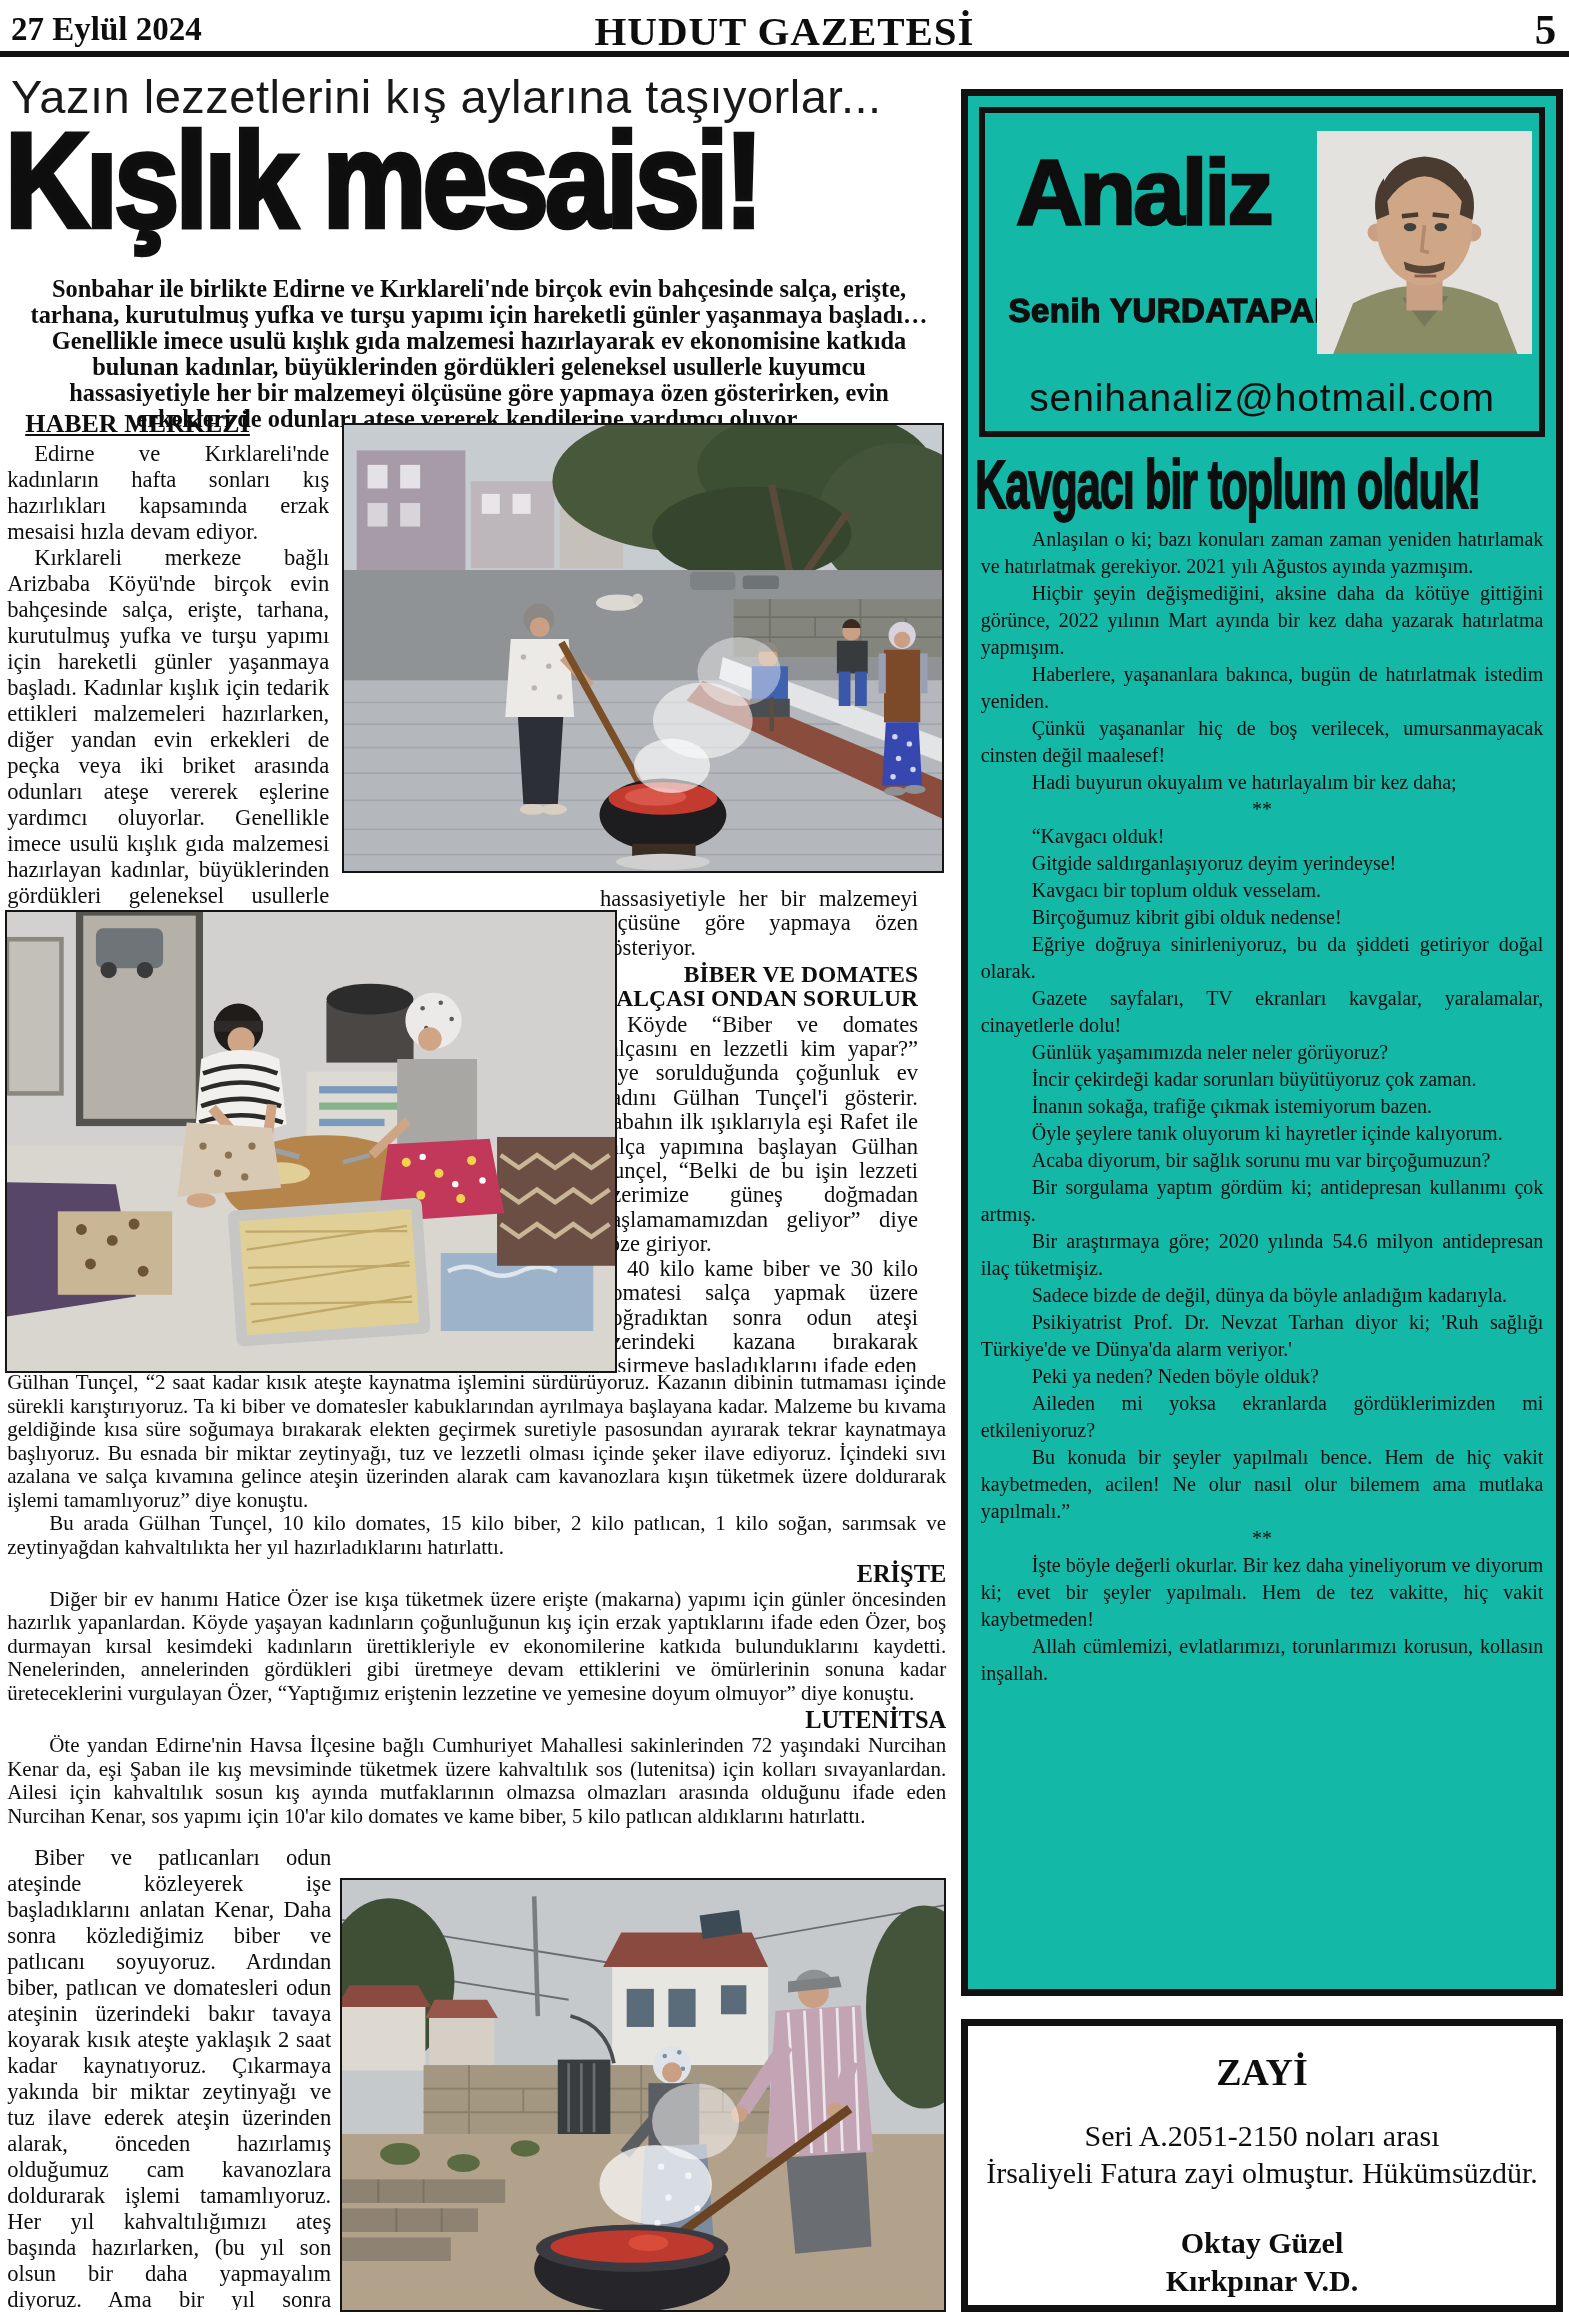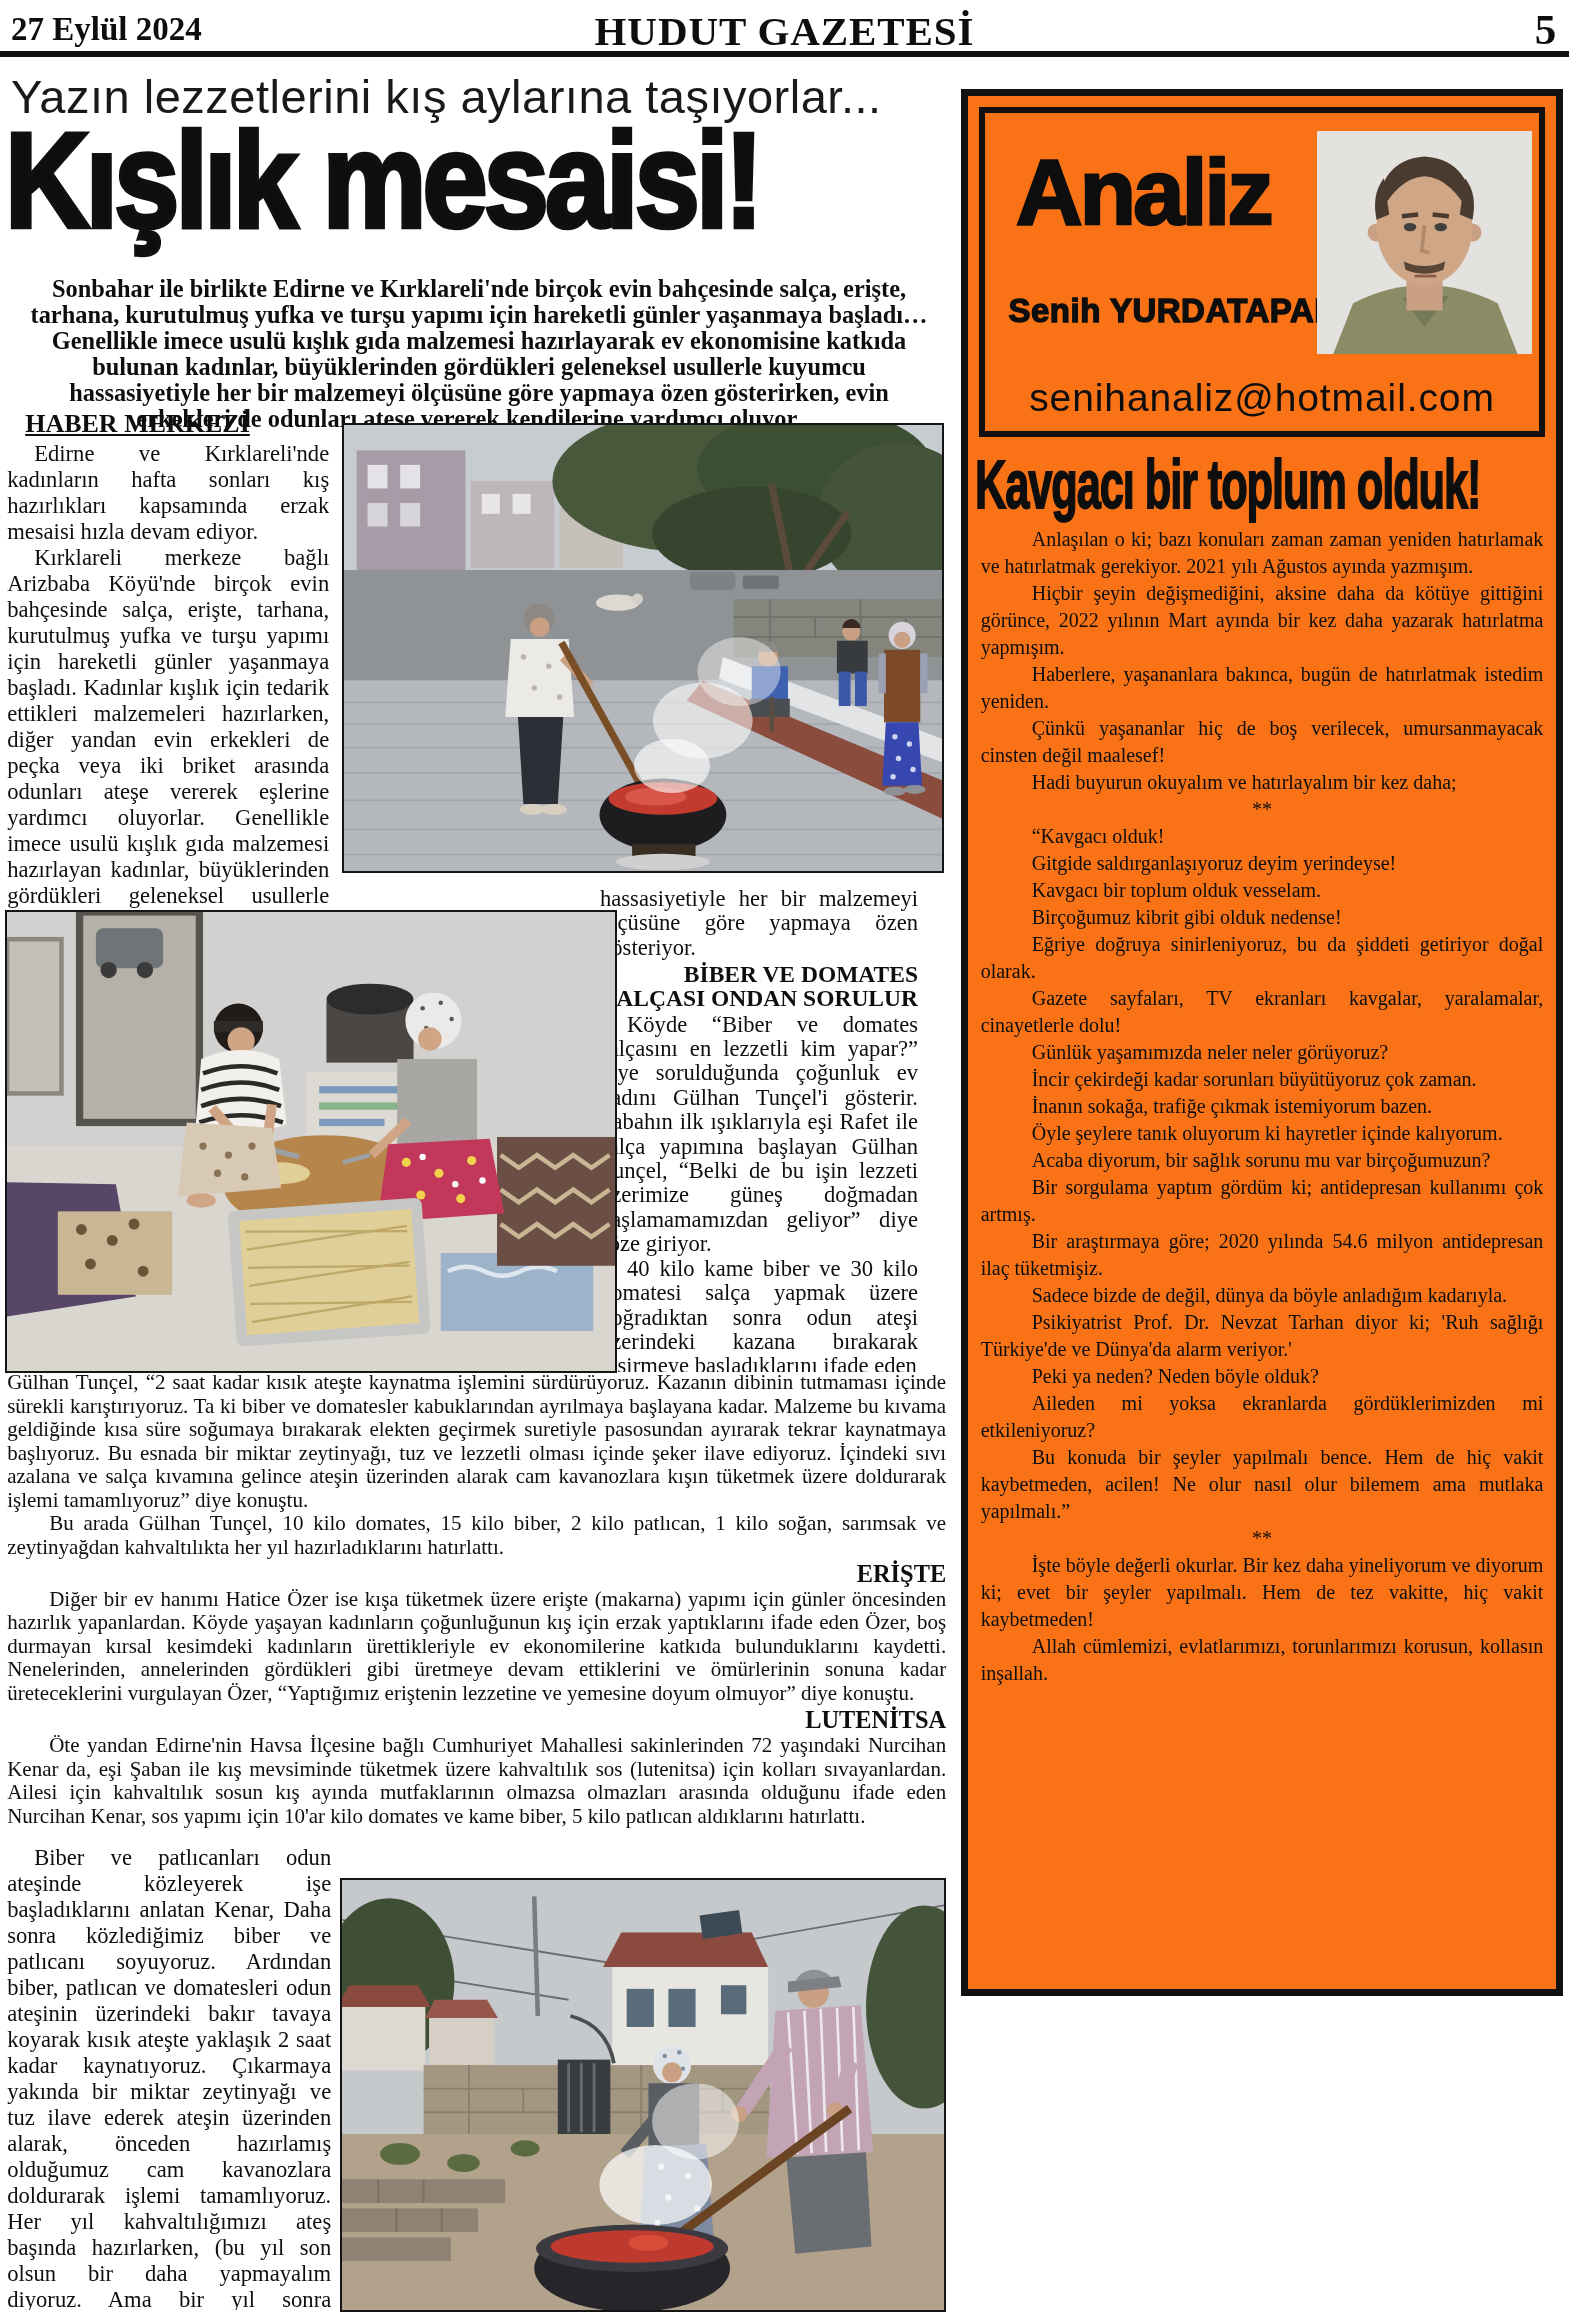--- a/index.html
+++ b/index.html
@@ -34,21 +34,21 @@
   .fullwide p{margin:0;text-indent:42px;}
   .fullwide .subhead{font-size:24.4px;margin:2.7px 0;}
   
   .ph{position:absolute;border:2.7px solid #151515;box-sizing:border-box;background:#bbb;margin:0;}
   .ph svg{display:block;width:100%;height:100%;}
   .ph1{left:342px;top:423px;width:602px;height:450px;}
   .ph2{left:5.4px;top:910px;width:612px;height:463px;}
   .ph3{left:340px;top:1878px;width:606px;height:434px;}
   
   .opinion{position:absolute;left:961px;top:89px;width:602px;height:1907px;
-           border:7.2px solid #111;box-sizing:border-box;background:#f97316;}
+           border:7.2px solid #111;box-sizing:border-box;background:#14b8a6;}
   .abox{margin:11px;border:6.3px solid #111;height:318px;position:relative;}
   .alogo{position:absolute;left:31px;top:27px;font:700 92px "Liberation Sans",sans-serif;
          letter-spacing:-2.7px;-webkit-text-stroke:2.7px #0d0d0d;}
   .aauthor{position:absolute;left:23.5px;top:179px;font:700 33px "Liberation Sans",sans-serif;
            letter-spacing:0.5px;-webkit-text-stroke:1.4px #0d0d0d;white-space:nowrap;}
   .aportrait{position:absolute;right:7.2px;top:18px;width:215px;height:223px;margin:0;}
   .aportrait svg{display:block;width:100%;height:100%;}
   .aemail{position:absolute;left:0;right:0;bottom:11px;text-align:center;
           font:400 39px "Liberation Sans",sans-serif;letter-spacing:0.9px;}
   .optitle{margin:14.5px 7.2px 3.6px;font:700 69px/0.95 "Liberation Sans",sans-serif;
@@ -484,15 +484,22 @@
         <p>Psikiyatrist Prof. Dr. Nevzat Tarhan diyor ki; 'Ruh sağlığı Türkiye'de ve Dünya'da alarm veriyor.'</p>
         <p>Peki ya neden? Neden böyle olduk?</p>
         <p>Aileden mi yoksa ekranlarda gördüklerimizden mi etkileniyoruz?</p>
         <p>Bu konuda bir şeyler yapılmalı bence. Hem de hiç vakit kaybetmeden, acilen! Ne olur nasıl olur bilemem ama mutlaka yapılmalı.”</p>
         <p class="tcenter">**</p>
         <p>İşte böyle değerli okurlar. Bir kez daha yineliyorum ve diyorum ki; evet bir şeyler yapılmalı. Hem de tez vakitte, hiç vakit kaybetmeden!</p>
         <p>Allah cümlemizi, evlatlarımızı, torunlarımızı korusun, kollasın inşallah.</p>
       </div>
   </aside>
 
+  <aside class="zayi">
+    <h3>ZAYİ</h3>
+    <p>Seri A.2051-2150 noları arası</p>
+    <p>İrsaliyeli Fatura zayi olmuştur. Hükümsüzdür.</p>
+    <p class="sig sig1">Oktay Güzel</p>
+    <p class="sig">Kırkpınar V.D.</p>
+  </aside>
 
 </div>
 
 
 </body></html>

